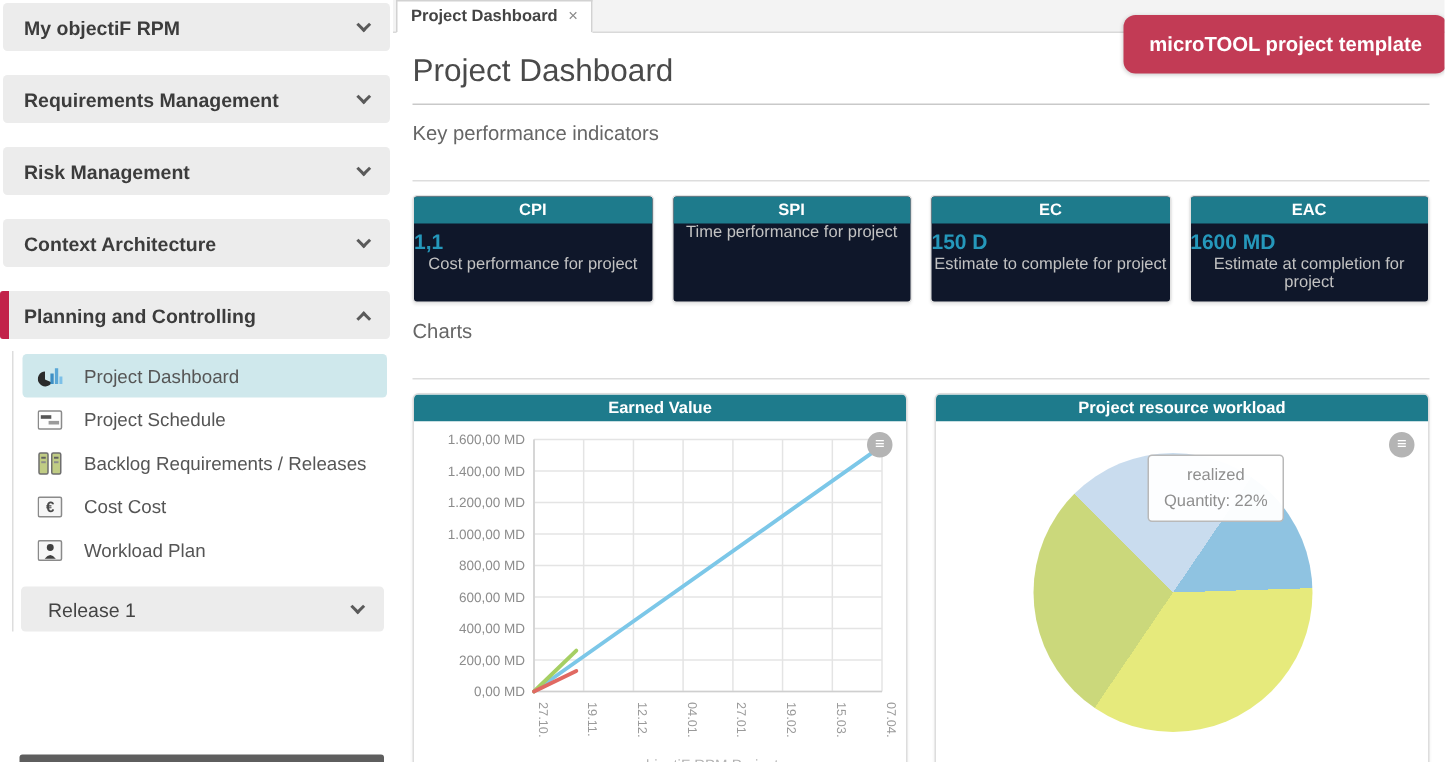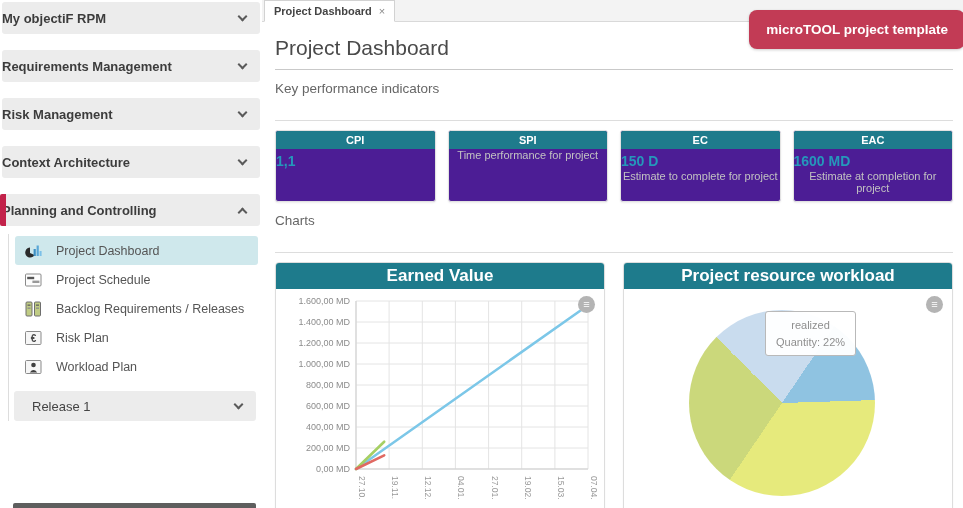--- a/index.html
+++ b/index.html
@@ -8,21 +8,21 @@
     font-family: "Liberation Sans", "DejaVu Sans", sans-serif;
     width:963px; height:508px; overflow:hidden; background:#fff;
   }
   .app { display:flex; width:963px; height:508px; position:relative; }
 
   
   .sidebar { width:262px; flex:0 0 262px; position:relative; padding-top:2px; background:#fff; }
   .acc {
     height:32px; background:#ececec; border-radius:3px; margin:0 2px 16px 2px;
     display:flex; align-items:center; justify-content:space-between;
-    padding:0 14px 0 0; font-weight:bold; font-size:13px; color:#3c3c3c;
+    padding:0 14px 0 14px; font-weight:bold; font-size:13px; color:#3c3c3c;
     cursor:pointer; position:relative;
   }
   .acc.expanded { margin-bottom:8px; }
   .acc.expanded::before {
     content:""; position:absolute; left:-2px; top:0; width:6px; height:100%;
     background:var(--accent-red,#c2224a); border-radius:2px 0 0 2px;
   }
   .chev { width:7px; height:7px; border-right:2px solid #5a5a5a; border-bottom:2px solid #5a5a5a; flex:0 0 auto; }
   .chev.down { transform:rotate(45deg); margin-top:-4px; }
   .chev.up   { transform:rotate(-135deg); margin-top:4px; }
@@ -52,28 +52,28 @@
   .tab-close { color:#8a8a8a; font-size:11px; font-weight:normal; cursor:pointer; }
   .badge {
     position:absolute; top:10px; right:1px; z-index:9;
     background:var(--badge-bg,#c23b55); color:#fff; font-weight:bold; font-size:13.5px;
     padding:12px 17px; border-radius:8px; box-shadow:0 1px 3px rgba(0,0,0,.2);
   }
   .page-title { font-size:21px; font-weight:normal; color:#4a4a4a; margin:14px 0 0; padding-bottom:9px; border-bottom:1px solid #c9c9c9; }
   .section-title { font-size:13.5px; color:#666; padding:11px 0 24px; border-bottom:1px solid #ddd; }
 
   .kpi-row { display:flex; gap:12px; margin-top:9px; }
-  .kpi-card { flex:1; border:1px solid #e2e2e2; border-radius:3px; overflow:hidden; background:#4c1d95; box-shadow:0 1px 2px rgba(0,0,0,.08); }
+  .kpi-card { flex:1; border:1px solid #e2e2e2; border-radius:3px; overflow:hidden; background:#0f172a; box-shadow:0 1px 2px rgba(0,0,0,.08); }
   .kpi-head { background:var(--teal,#1e7b8c); color:#fff; font-weight:bold; font-size:11px; text-align:center; padding:3px 0; }
   .kpi-value { text-align:left; font-size:14px; font-weight:bold; color:#2598bb; padding:4px 0 1px; }
   .kpi-desc { text-align:center; font-size:11px; color:#c2c2c2; padding-bottom:7px; }
 
   .charts-row { display:flex; gap:18px; margin-top:9px; }
   .chart-panel { width:330px; flex:0 0 330px; border:1px solid #ddd; border-radius:4px; overflow:hidden; background:#fff; box-shadow:0 1px 2px rgba(0,0,0,.06); }
-  .chart-head { background:var(--teal,#1e7b8c); color:#fff; font-weight:bold; font-size:17px; text-align:center; padding:3px 0; }
+  .chart-head { background:var(--teal,#1e7b8c); color:#fff; font-weight:bold; font-size:11px; text-align:center; padding:3px 0; }
   .chart-body { position:relative; height:238px; background:#fff; }
   .export-btn {
     position:absolute; top:7px; right:9px; width:17px; height:17px; border-radius:50%;
     background:#b4b4b4; color:#fff; font-size:11px; line-height:16px; text-align:center;
     cursor:pointer; z-index:3; font-weight:bold;
   }
   .pie { position:absolute; width:186px; height:186px; border-radius:50%; left:65px; top:21px; }
   .pie-tooltip {
     position:absolute; left:141px; top:22px; min-width:72px; z-index:2;
     background:rgba(255,255,255,.96); border:1px solid #b9b9b9; border-radius:3px;
@@ -145,21 +145,21 @@
             </span>
             <span>Backlog Requirements / Releases</span>
           </div>
           <div class="side-item">
             <span class="ic">
               <svg width="17" height="16" viewBox="0 0 17 16">
                 <rect x="0.5" y="1.5" width="15.5" height="13" rx="1" fill="#f6f6f6" stroke="#8a8a8a"></rect>
                 <text x="8.5" y="11.5" font-size="10" text-anchor="middle" fill="#4a4a4a" font-weight="bold">€</text>
               </svg>
             </span>
-            <span>Risk Plan</span>
+            <span>Cost Cost</span>
           </div>
           <div class="side-item">
             <span class="ic">
               <svg width="17" height="16" viewBox="0 0 17 16">
                 <rect x="0.5" y="1.5" width="15.5" height="13" rx="1" fill="#f6f6f6" stroke="#8a8a8a"></rect>
                 <circle cx="8.5" cy="6" r="2.3" fill="#3f3f3f"></circle>
                 <path d="M4.8 13.5 Q8.5 8.6 12.2 13.5 Z" fill="#3f3f3f"></path>
               </svg>
             </span>
             <span>Workload Plan</span>
@@ -183,20 +183,21 @@
 
     <div class="badge">microTOOL project template</div>
 
     <h1 class="page-title">Project Dashboard</h1>
 
     <div class="section-title">Key performance indicators</div>
     <div class="kpi-row" id="kpi-cards">
         <div class="kpi-card">
           <div class="kpi-head">CPI</div>
           <div class="kpi-value" style="color: rgb(37, 152, 187);">1,1</div>
+          <div class="kpi-desc">Cost performance for project</div>
         </div>
         <div class="kpi-card">
           <div class="kpi-head">SPI</div>
           <div class="kpi-desc">Time performance for project</div>
         </div>
         <div class="kpi-card">
           <div class="kpi-head">EC</div>
           <div class="kpi-value" style="color: rgb(37, 152, 187);">150 D</div>
           <div class="kpi-desc">Estimate to complete for project</div>
         </div>

